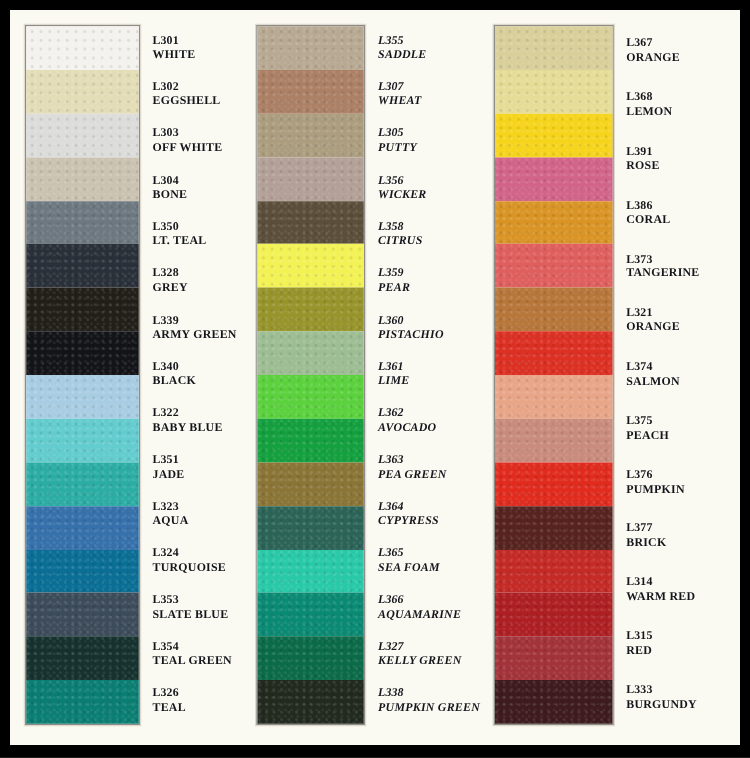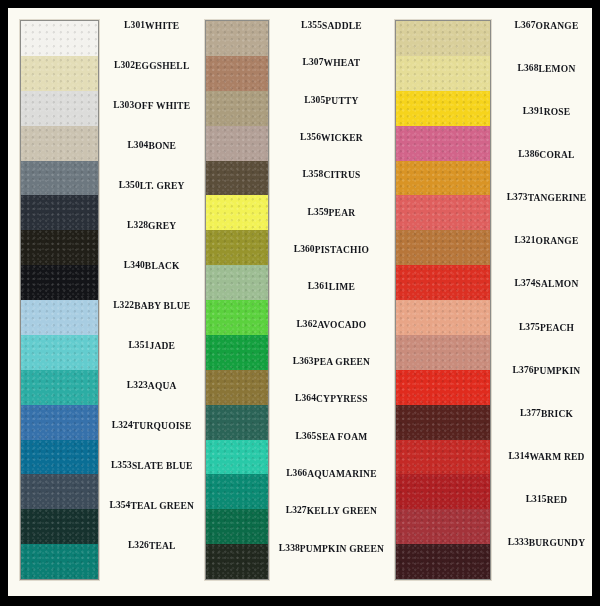--- a/index.html
+++ b/index.html
@@ -38,22 +38,22 @@
     flex-direction: row;
   }
   .column {
     position: relative;
     height: 588px;
     display: flex;
     flex-direction: row;
     box-sizing: border-box;
   }
   .col-0 { width: 186px; padding-left: 12px; }
-  .col-1 { width: 190px; padding-left: 11px; }
-  .col-2 { width: 208px; padding-left: 11px; text-align: right; }
+  .col-1 { width: 190px; padding-left: 11px; font-style: italic; }
+  .col-2 { width: 208px; padding-left: 11px; }
 
   .swatch-stack {
     position: relative;
     box-sizing: border-box;
     border: 1px solid #8c8c88;
     background: #ffffff;
     margin-top: 12px;
     margin-bottom: 16px;
     display: flex;
     flex-direction: column;
@@ -90,21 +90,21 @@
     margin-top: 12px;
     margin-bottom: 16px;
     display: flex;
     flex-direction: column;
     padding-left: 10px;
     box-sizing: border-box;
   }
   .label-cell {
     flex: 1 1 0;
     display: flex;
-    flex-direction: row;
+    flex-direction: column;
     justify-content: center;
     line-height: 1.12;
   }
   .code {
     font-size: 9.5px;
     font-weight: bold;
     color: #14161c;
     letter-spacing: 0.1px;
     white-space: nowrap;
   }
@@ -154,25 +154,29 @@
             <div class="label-cell">
               <div class="code">L303</div>
               <div class="name">OFF WHITE</div>
             </div>
             <div class="label-cell">
               <div class="code">L304</div>
               <div class="name">BONE</div>
             </div>
             <div class="label-cell">
               <div class="code">L350</div>
-              <div class="name">LT. GREY</div>
+              <div class="name">LT. TEAL</div>
             </div>
             <div class="label-cell">
               <div class="code">L328</div>
               <div class="name">GREY</div>
+            </div>
+            <div class="label-cell">
+              <div class="code">L339</div>
+              <div class="name">ARMY GREEN</div>
             </div>
             <div class="label-cell">
               <div class="code">L340</div>
               <div class="name">BLACK</div>
             </div>
             <div class="label-cell">
               <div class="code">L322</div>
               <div class="name">BABY BLUE</div>
             </div>
             <div class="label-cell">

